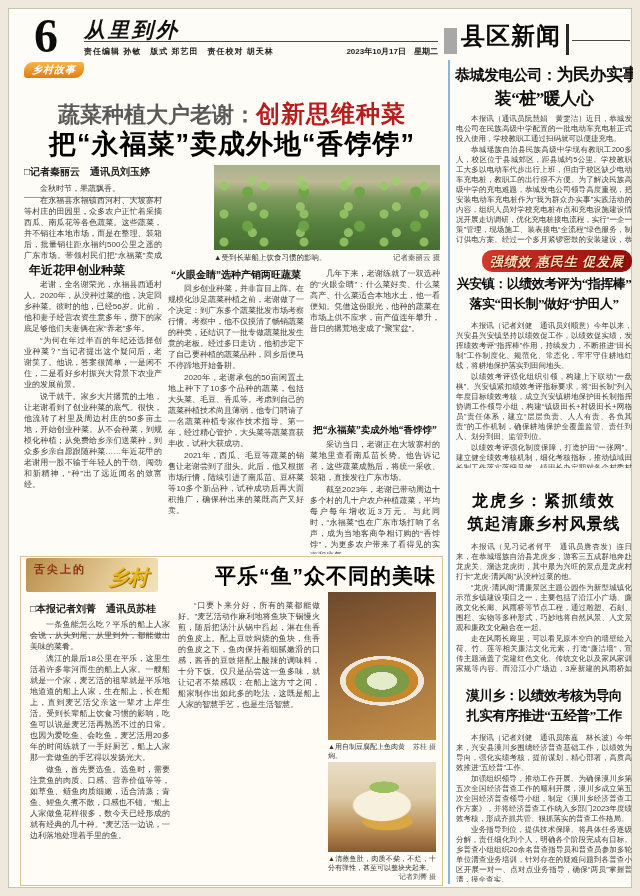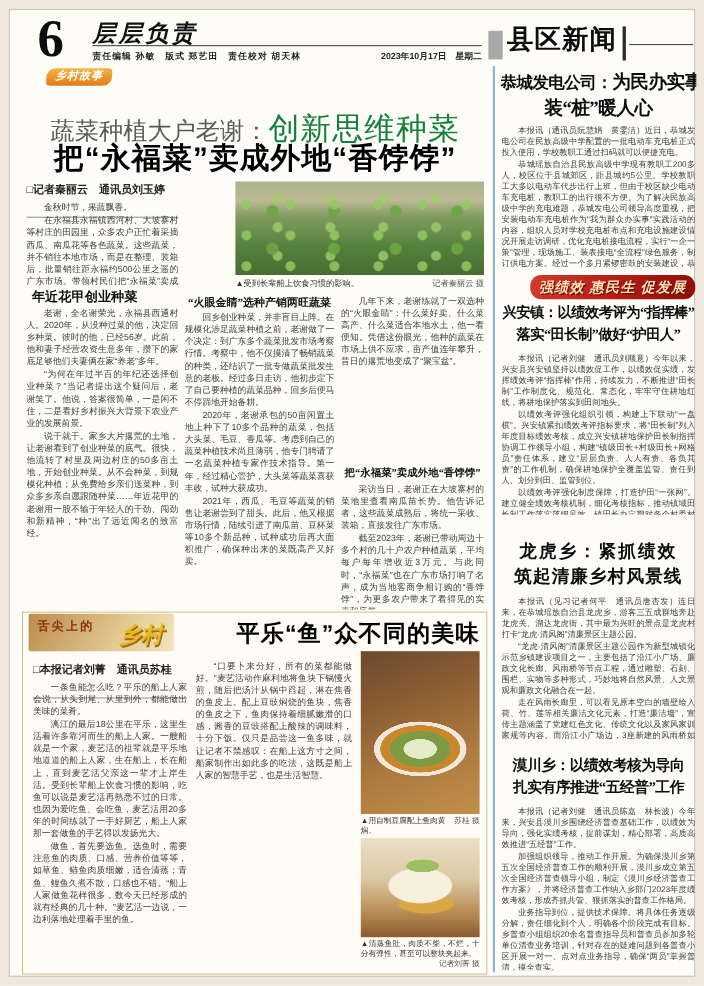--- a/index.html
+++ b/index.html
@@ -14,26 +14,26 @@
   .staff{left:84px;top:46px;font-size:8px;font-weight:bold;color:#222;letter-spacing:1px;}
   .dateline{left:272px;top:46px;width:166px;text-align:right;font-size:8px;font-weight:bold;color:#222;}
   .gray-box{left:444px;top:28px;width:13px;height:26px;background:#a8a8a8;}
   .section-title{left:461px;top:20px;font-family:"Liberation Serif",serif;font-size:24px;font-weight:900;color:#0b0b0b;letter-spacing:1px;white-space:nowrap;}
   .sec-vbar{left:566px;top:24px;width:3px;height:31px;background:#2a2a2a;}
   .sec-hline{left:572px;top:40px;width:58px;height:1px;background:#4a4a4a;}
   .blue-divider{left:448px;top:60px;width:2px;height:824px;background:#8fb4dc;}
   
   .tag-badge{left:24px;top:62px;width:60px;height:16px;border-radius:9px 3px 9px 3px;
     background:linear-gradient(180deg,#f6b545,#e07d18);color:#fff;font-size:10px;font-weight:bold;
-    font-style:italic;text-align:center;line-height:16px;letter-spacing:1px;margin-left:18px;}
+    font-style:italic;text-align:center;line-height:16px;letter-spacing:1px;}
   .kicker{left:40px;top:79px;width:392px;text-align:center;font-family:"Liberation Serif",serif;
     font-size:15px;font-weight:900;color:#1c1c1c;white-space:nowrap;}
   .hl1{left:24px;top:98px;width:416px;text-align:center;white-space:nowrap;}
-  .hl1 .pre{font-family:"Liberation Serif",serif;font-size:22px;font-weight:normal;color:#5a5a5a;}
-  .hl1 .strong{font-size:28px;font-weight:400;color:#15803d;letter-spacing:1px;}
+  .hl1 .pre{font-family:"Liberation Serif",serif;font-size:22px;font-weight:bold;color:#5a5a5a;}
+  .hl1 .strong{font-size:24px;font-weight:700;color:#b91c1c;letter-spacing:1px;}
   .hl2{left:24px;top:126px;width:416px;text-align:center;font-size:27px;font-weight:900;color:#000;
     letter-spacing:1px;white-space:nowrap;}
   .byline{font-size:10px;font-weight:bold;color:#222;border-bottom:1px solid #9a9a9a;padding-bottom:18px;}
   .m-byline{left:24px;top:165px;width:138px;}
   .col{overflow:hidden;}
   .para{font-size:8px;line-height:11px;text-align:justify;margin:0 0 1px;color:#3b3b3b;text-indent:16px;}
   .para-sm{font-size:7.5px;line-height:10px;text-align:justify;margin:0 0 1px;color:#3b3b3b;text-indent:15px;}
   .m-col1a{left:24px;top:183px;width:138px;height:76px;}
   .subhead{font-family:"Liberation Serif",serif;font-weight:900;color:#111;text-align:center;white-space:nowrap;overflow:hidden;}
   .m-sub1{left:8px;top:262px;width:138px;font-size:12px;}
@@ -104,21 +104,21 @@
   .rD2{top:707px;font-size:13.5px;}
   .rD-body{left:456px;top:733px;width:176px;height:149px;}
 </style>
 </head>
 <body>
 
 <div class="page">
   <div class="sheet"></div>
 
   <div class="abs page-num">6</div>
-  <div class="abs masthead">层层负责</div>
+  <div class="abs masthead">从里到外</div>
   <div class="abs mast-rule"></div>
   <div class="abs staff">责任编辑 孙敏　版式 郑艺田　责任校对 胡天林</div>
   <div class="abs dateline">2023年10月17日　星期二</div>
   <div class="abs gray-box"></div>
   <div class="abs section-title">县区新闻</div>
   <div class="abs sec-vbar"></div>
   <div class="abs sec-hline"></div>
   <div class="abs blue-divider"></div>
 
   <div class="abs tag-badge">乡村故事</div>
@@ -205,21 +205,21 @@
   <div class="abs r-hl rB2">落实“田长制”做好“护田人”</div>
   <div class="abs col rB-body">
       <p class="para-sm">本报讯（记者刘健　通讯员刘顺意）今年以来，兴安县兴安镇坚持以绩效促工作，以绩效促实绩，发挥绩效考评“指挥棒”作用，持续发力，不断推进“田长制”工作制度化、规范化、常态化，牢牢守住耕地红线，将耕地保护落实到田间地头。</p>
       <p class="para-sm">以绩效考评强化组织引领，构建上下联动“一盘棋”。兴安镇紧扣绩效考评指标要求，将“田长制”列入年度目标绩效考核，成立兴安镇耕地保护田长制指挥协调工作领导小组，构建“镇级田长+村级田长+网格员”责任体系，建立“层层负责、人人有责、各负其责”的工作机制，确保耕地保护全覆盖监管、责任到人、划分到田、监管到位。</p>
       <p class="para-sm">以绩效考评强化制度保障，打造护田“一张网”。建立健全绩效考核机制，细化考核指标，推动镇域田长制工作落实落细见效。镇田长办定期对各个村委村级田长、网格员巡田情况进行考核，对巡查不及时、工作不到位的人员进行通报，并将考核结果作为年度绩效考核的重要参考。</p>
     </div>
 
   <div class="abs r-hl rC1">龙虎乡：紧抓绩效</div>
   <div class="abs r-hl rC2">筑起清廉乡村风景线</div>
   <div class="abs col rC-body">
-      <p class="para-sm">本报讯（见习记者何平　通讯员唐杏发）连日来，在恭城瑶族自治县龙虎乡，游客三五成群地奔赴龙虎关、溜达龙虎街，其中最为兴旺的景点是龙虎村打卡“龙虎·清风阁”清廉景区主题公园。</p>
+      <p class="para-sm">本报讯（见习记者何平　通讯员唐杏发）连日来，在恭城瑶族自治县龙虎乡，游客三五成群地奔赴龙虎关、溜达龙虎街，其中最为兴旺的景点是龙虎村打卡“龙虎·清风阁”从没种过菜的他。</p>
       <p class="para-sm">“龙虎·清风阁”清廉景区主题公园作为新型城镇化示范乡镇建设项目之一，主要包括了沿江小广场、廉政文化长廊、风雨桥等节点工程，通过雕塑、石刻、围栏、实物等多种形式，巧妙地将自然风景、人文景观和廉政文化融合在一起。</p>
       <p class="para-sm">走在风雨长廊里，可以看见原本空白的墙壁绘入荷、竹、莲等相关廉洁文化元素，打造“廉洁墙”，宣传主题涵盖了党建红色文化、传统文化以及家风家训家规等内容。而沿江小广场边，3座新建的风雨桥如彩虹般横跨河面，既方便当地居民过往来往，游客们也可以倚栏观景，欣赏龙虎乡绿水青山。</p>
     </div>
 
   <div class="abs r-hl rD1">漠川乡：以绩效考核为导向</div>
   <div class="abs r-hl rD2">扎实有序推进“五经普”工作</div>
   <div class="abs col rD-body">
       <p class="para-sm">本报讯（记者刘健　通讯员陈嘉　林长波）今年来，兴安县漠川乡围绕经济普查基础工作，以绩效为导向，强化实绩考核，提前谋划，精心部署，高质高效推进“五经普”工作。</p>
       <p class="para-sm">加强组织领导，推动工作开展。为确保漠川乡第五次全国经济普查工作的顺利开展，漠川乡成立第五次全国经济普查领导小组，制定《漠川乡经济普查工作方案》，并将经济普查工作纳入乡部门2023年度绩效考核，形成齐抓共管、狠抓落实的普查工作格局。</p>
       <p class="para-sm">业务指导到位，提供技术保障。将具体任务逐级分解，责任细化到个人，明确各个阶段完成有目标。乡普查小组组织20余名普查指导员和普查员参加多轮单位清查业务培训，针对存在的疑难问题到各普查小区开展一对一、点对点业务指导，确保“两员”掌握普清，摸全查实。</p>

